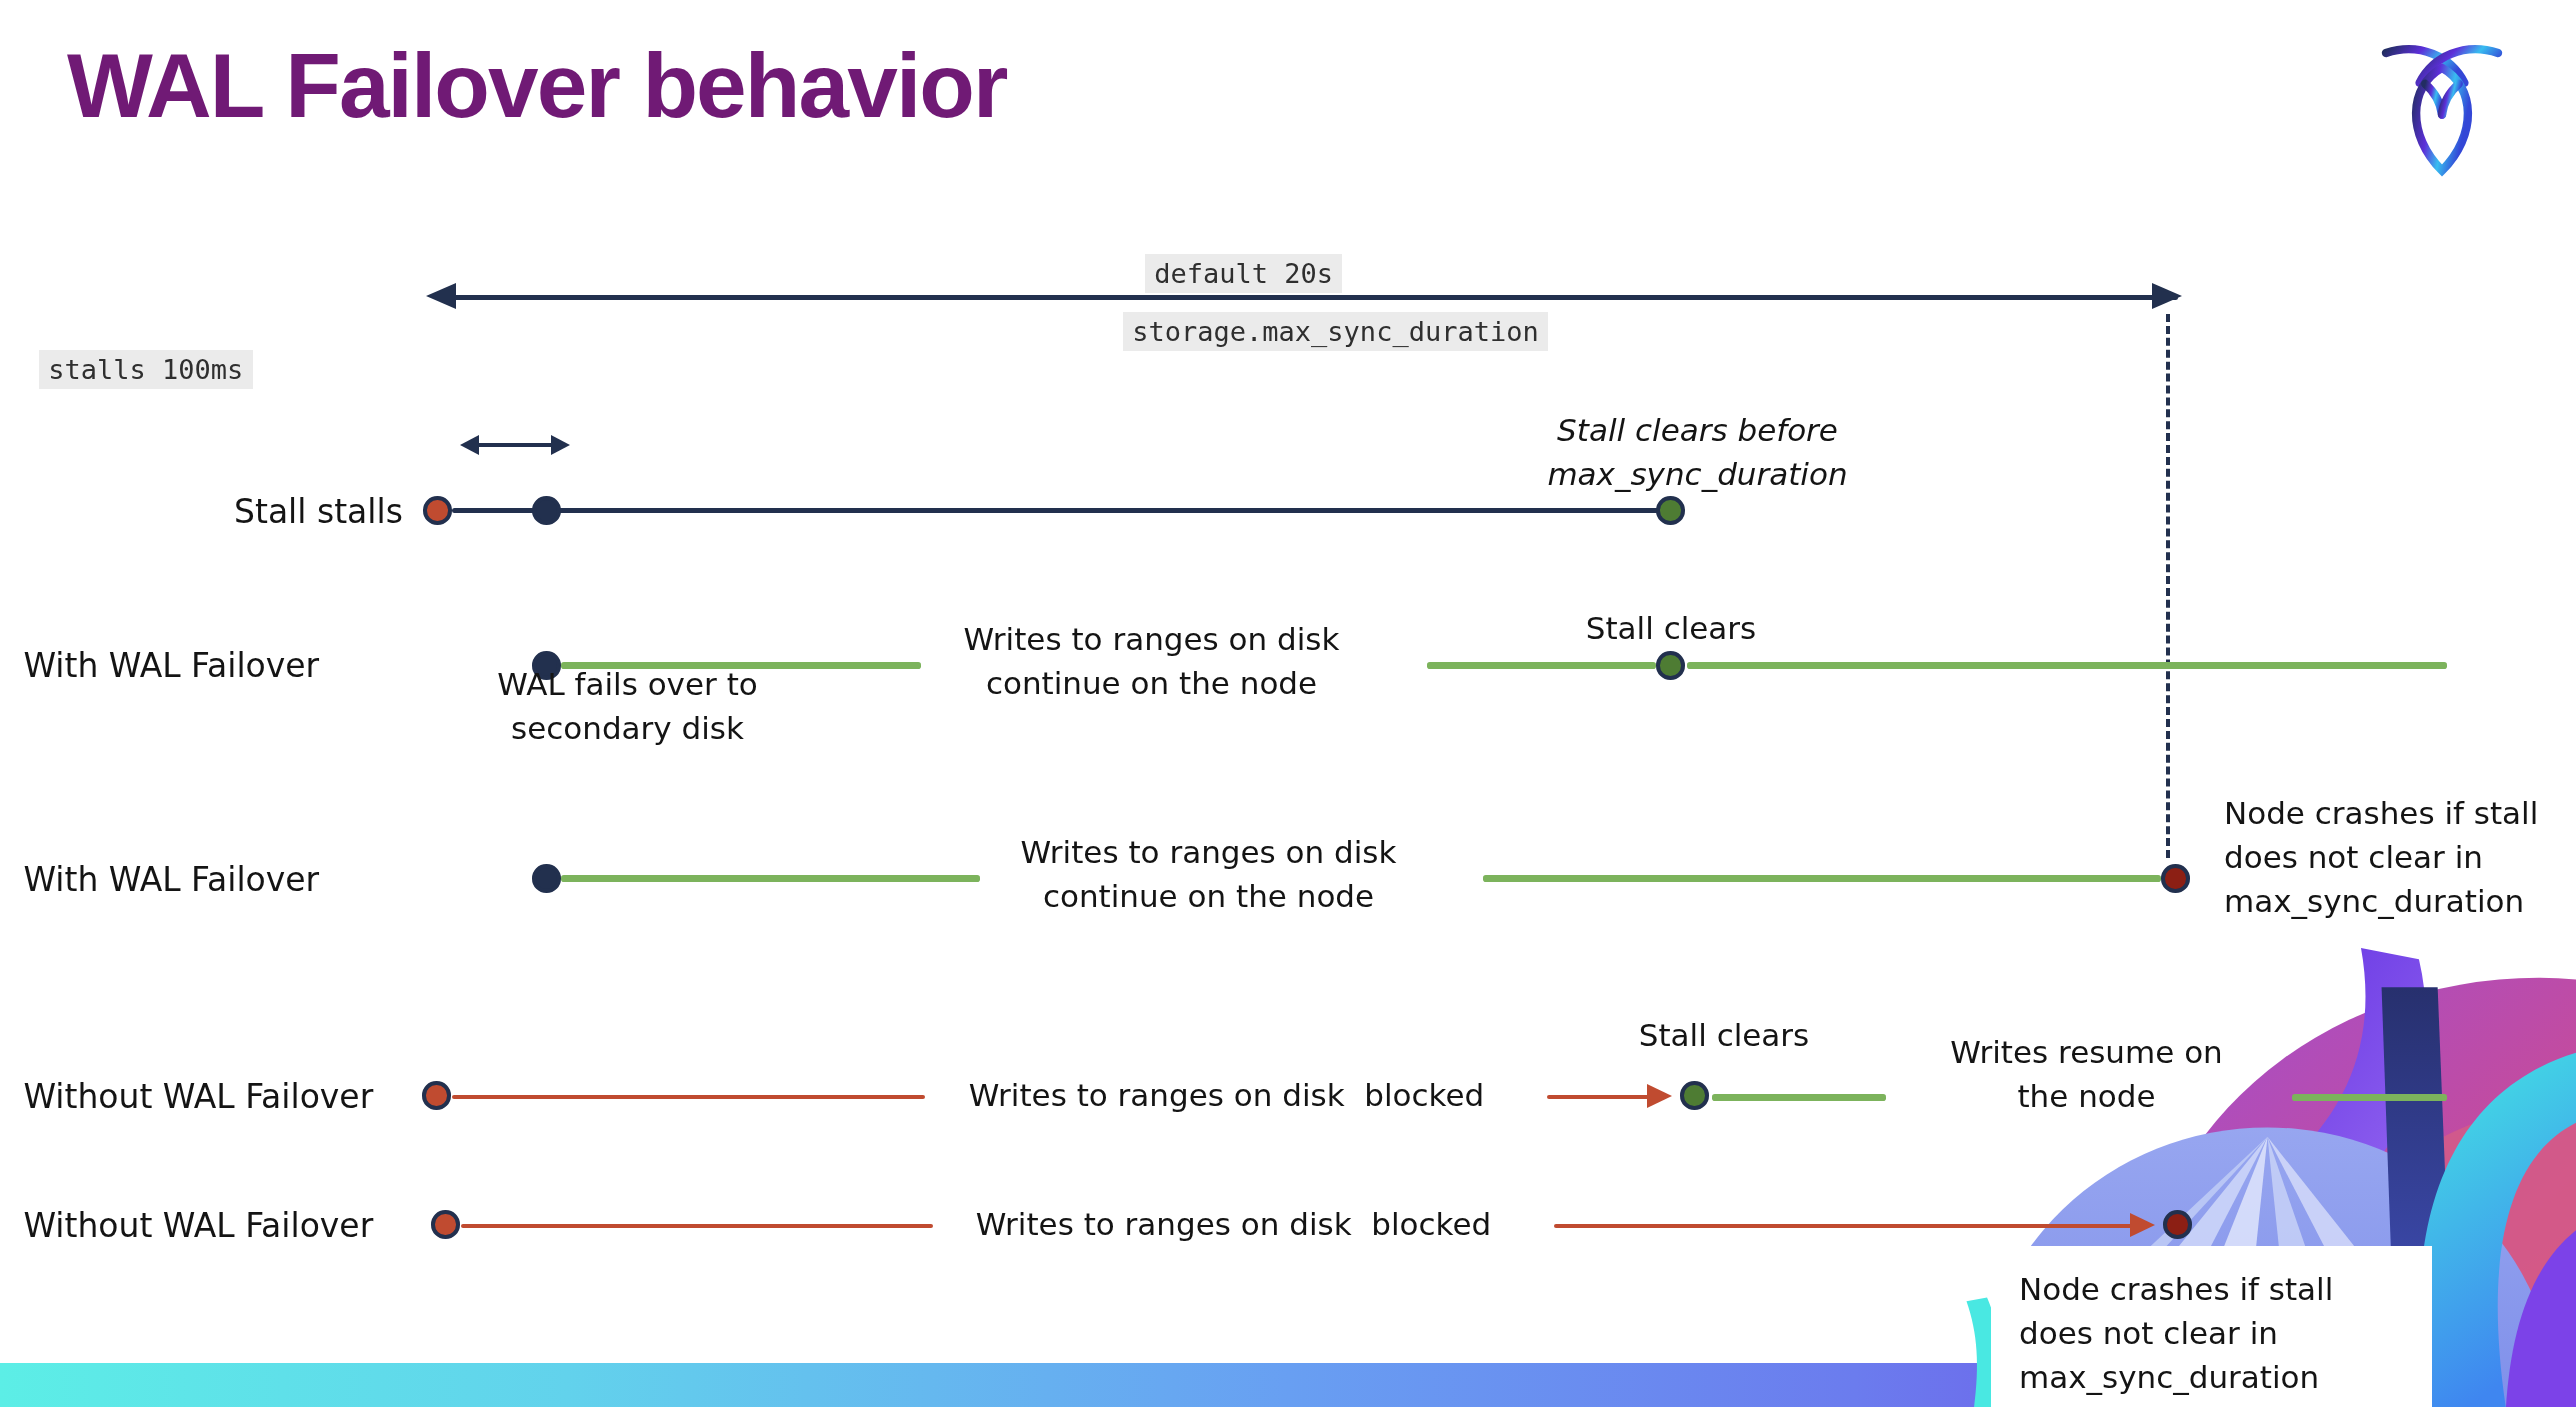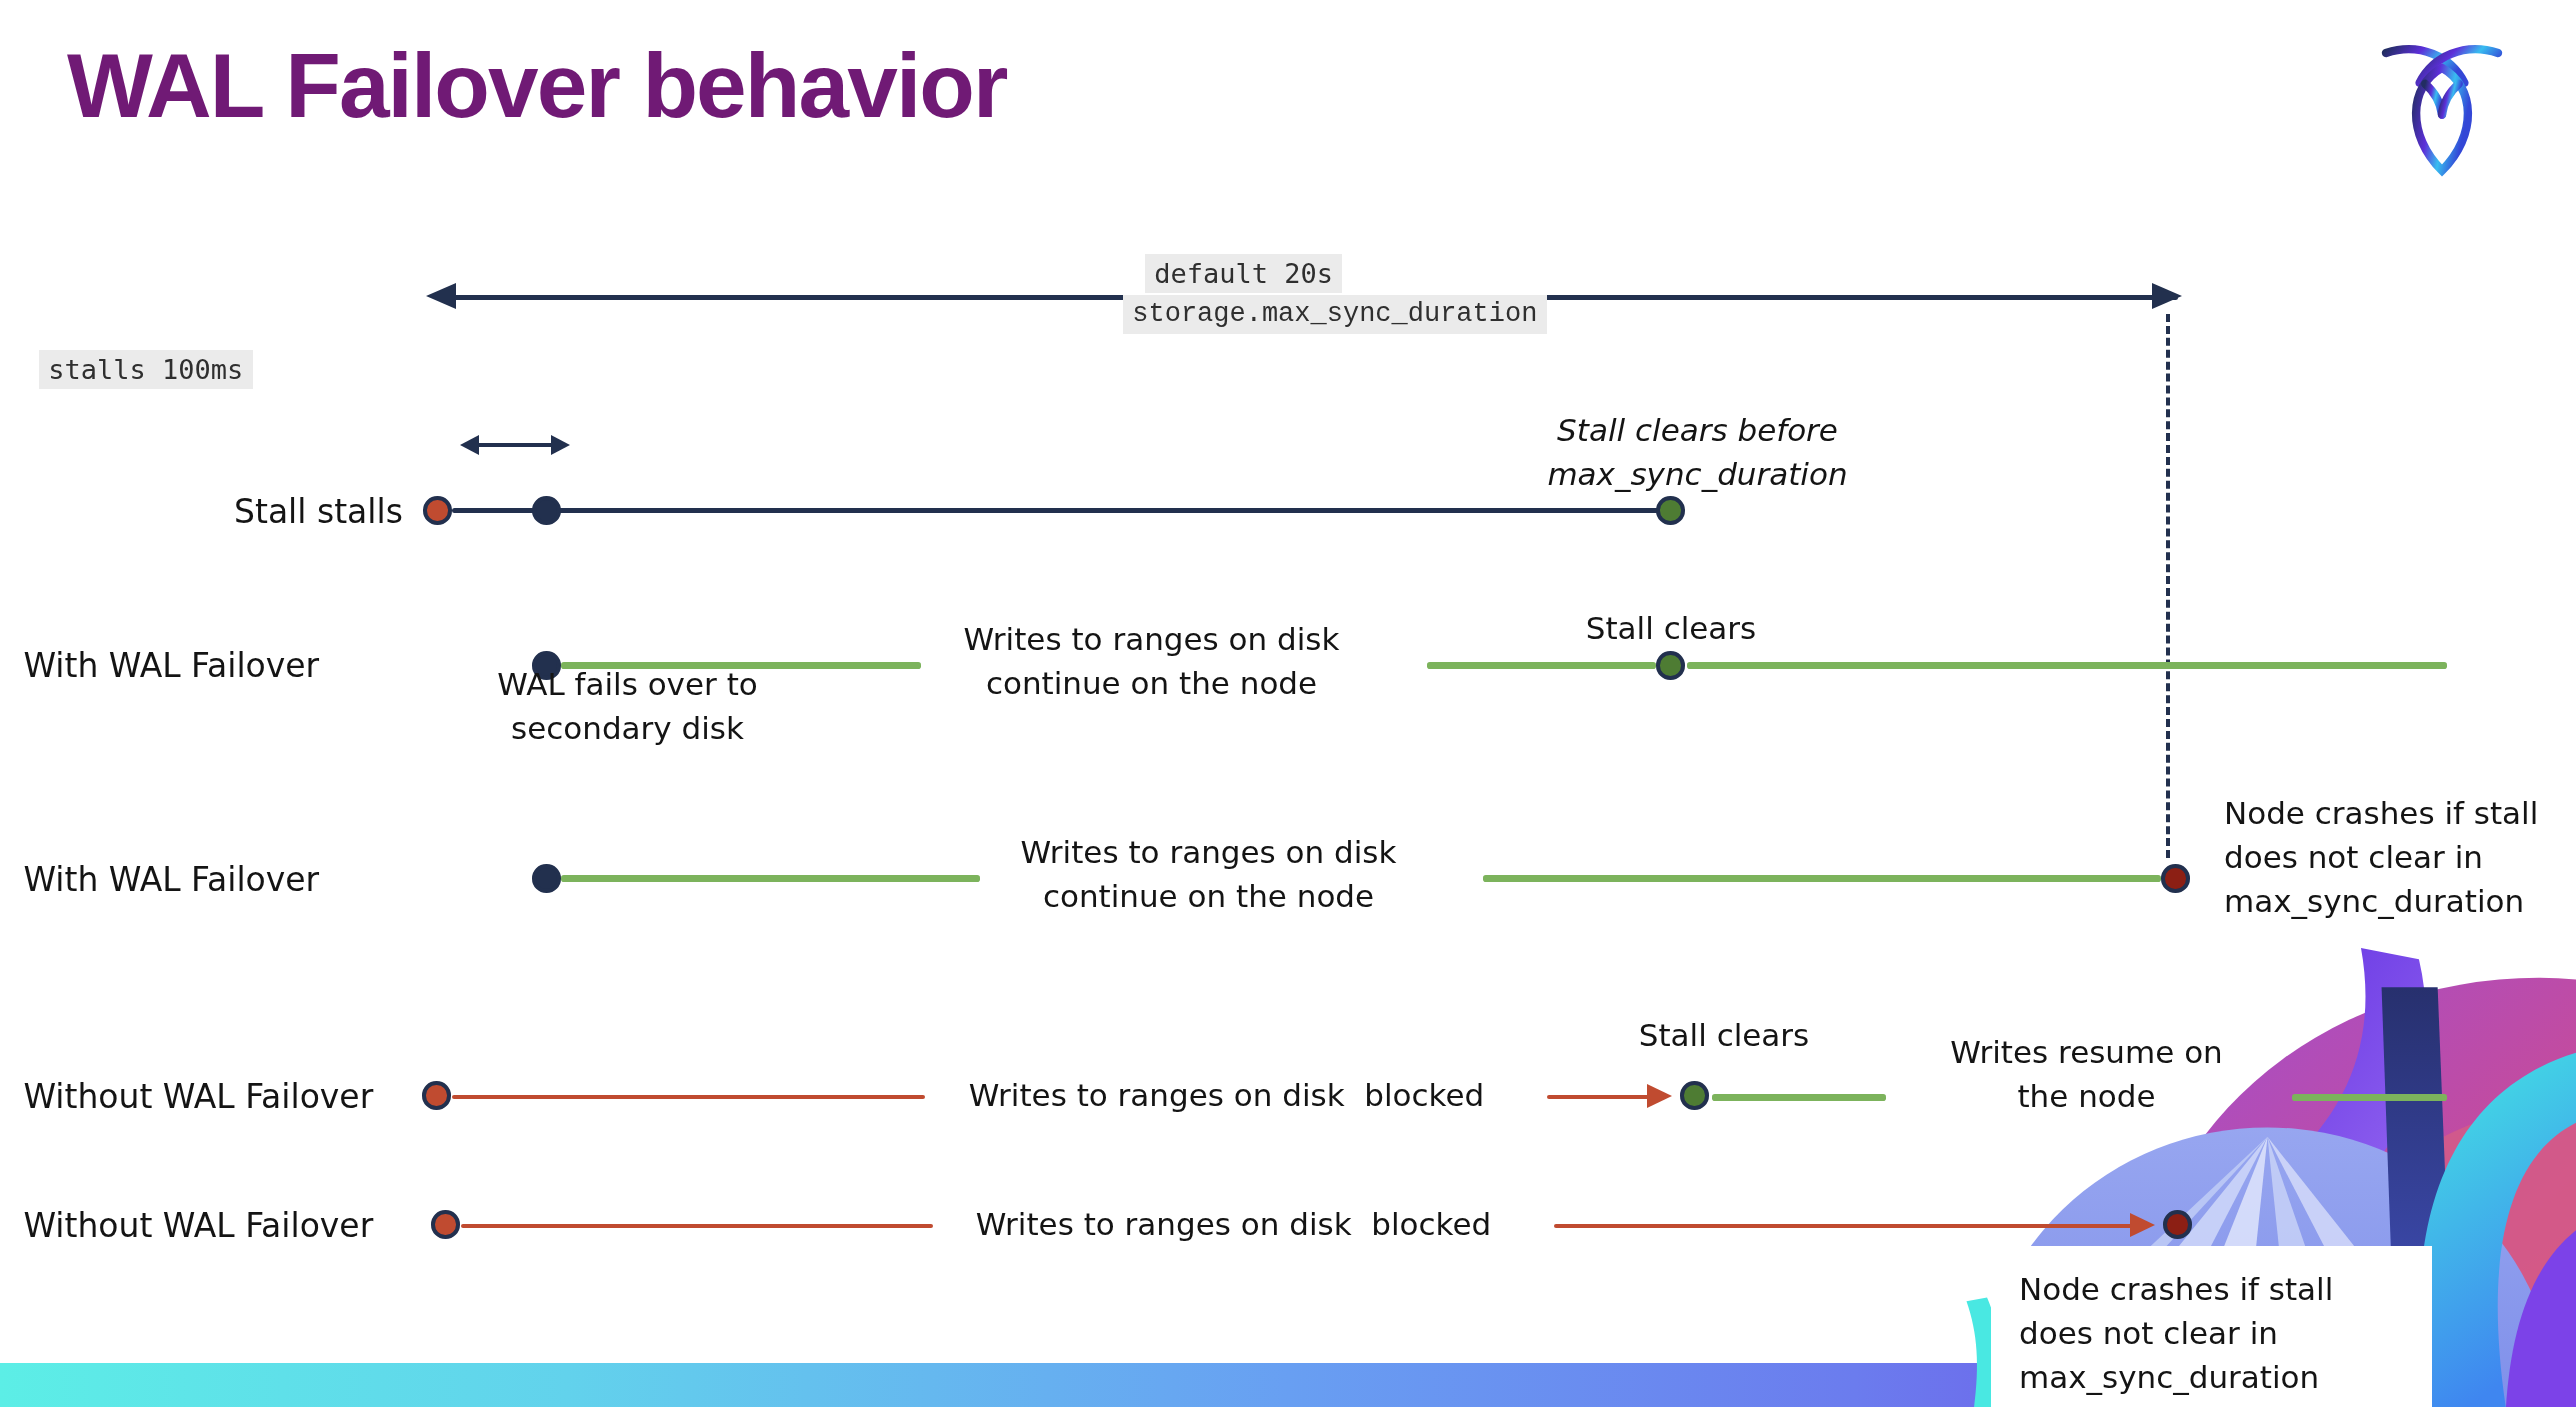--- a/index.html
+++ b/index.html
@@ -100,21 +100,21 @@
       <path d="M 0 6 C 2 -10 10 -20 18 -27"></path>
     </g>
   </svg>
 
   <div>
     <div class="hline navy" style="left:436px;top:295px;width:1742px;"></div>
     <div class="ah navy-left" style="left:426px;top:283px;"></div>
     <div class="ah navy-right" style="left:2152px;top:283px;"></div>
   </div>
   <div class="chip" style="left:1123px;top:254px;margin-left:22px;">default 20s</div>
-  <div class="chip" style="left:1123px;top:295px;font-family:Liberation Mono, monospace;">storage.max_sync_duration</div>
+  <div class="chip" style="left:1123px;top:312px;">storage.max_sync_duration</div>
 
   <div class="chip" style="left:39px;top:350px;">stalls 100ms</div>
   <div>
     <div class="hline navy" style="left:473px;top:443px;width:80px;height:3.7px;"></div>
     <div class="ah navy-left sm" style="left:460px;top:435px;"></div>
     <div class="ah navy-right sm" style="left:551px;top:435px;"></div>
   </div>
 
   <div class="dashed-v" style="left:2166px;top:314px;height:544px;"></div>
 

